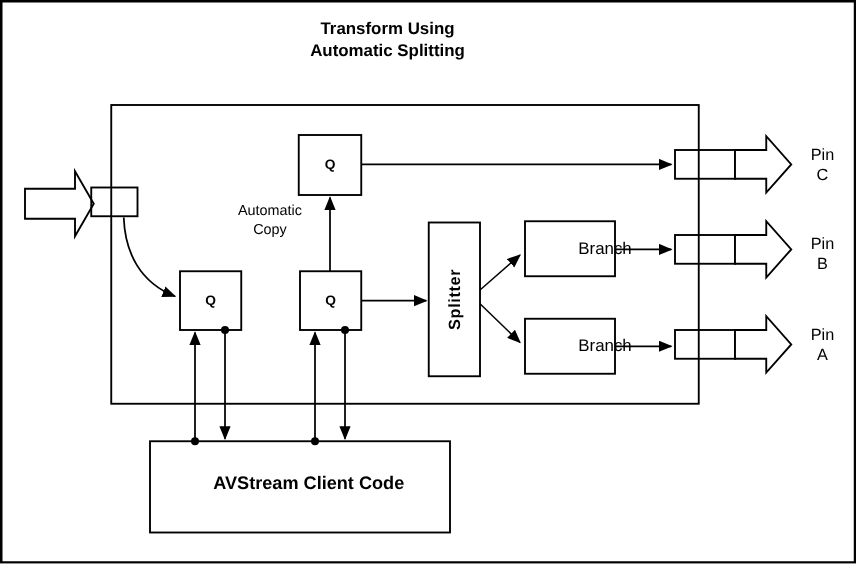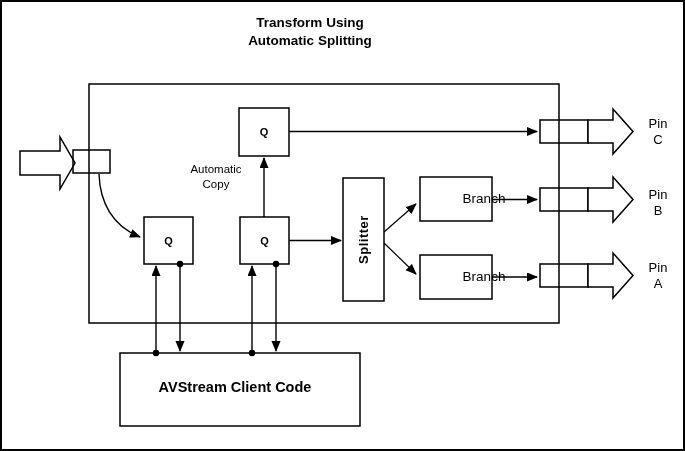--- a/index.html
+++ b/index.html
@@ -95,21 +95,21 @@
   <div class="lbl qlbl" style="left:144px;top:217px;width:49px;height:47px;">Q</div>
 
   <div class="lbl qlbl" style="left:240px;top:217px;width:49px;height:47px;">Q</div>
 
   <div class="lbl rot" style="left:302px;top:219px;width:123px;height:41px;">Splitter</div>
 
   <div class="lbl boxlbl" style="left:420px;top:177px;width:72px;height:44px;">Branch</div>
 
   <div class="lbl boxlbl" style="left:420px;top:255px;width:72px;height:44px;">Branch</div>
 
-  <div class="lbl boldlbl" style="left:108px;top:350px;width:254px;height:73px;">AVStream Client Code</div>
+  <div class="lbl boldlbl" style="left:120px;top:350px;width:254px;height:73px;">AVStream Client Code</div>
 
   <div class="lbl pinlbl" style="left:636px;top:116px;width:44px;height:32px;">Pin
 C</div>
 
   <div class="lbl pinlbl" style="left:636px;top:187px;width:44px;height:32px;">Pin
 B</div>
 
   <div class="lbl pinlbl" style="left:636px;top:260px;width:44px;height:32px;">Pin
 A</div>
 

